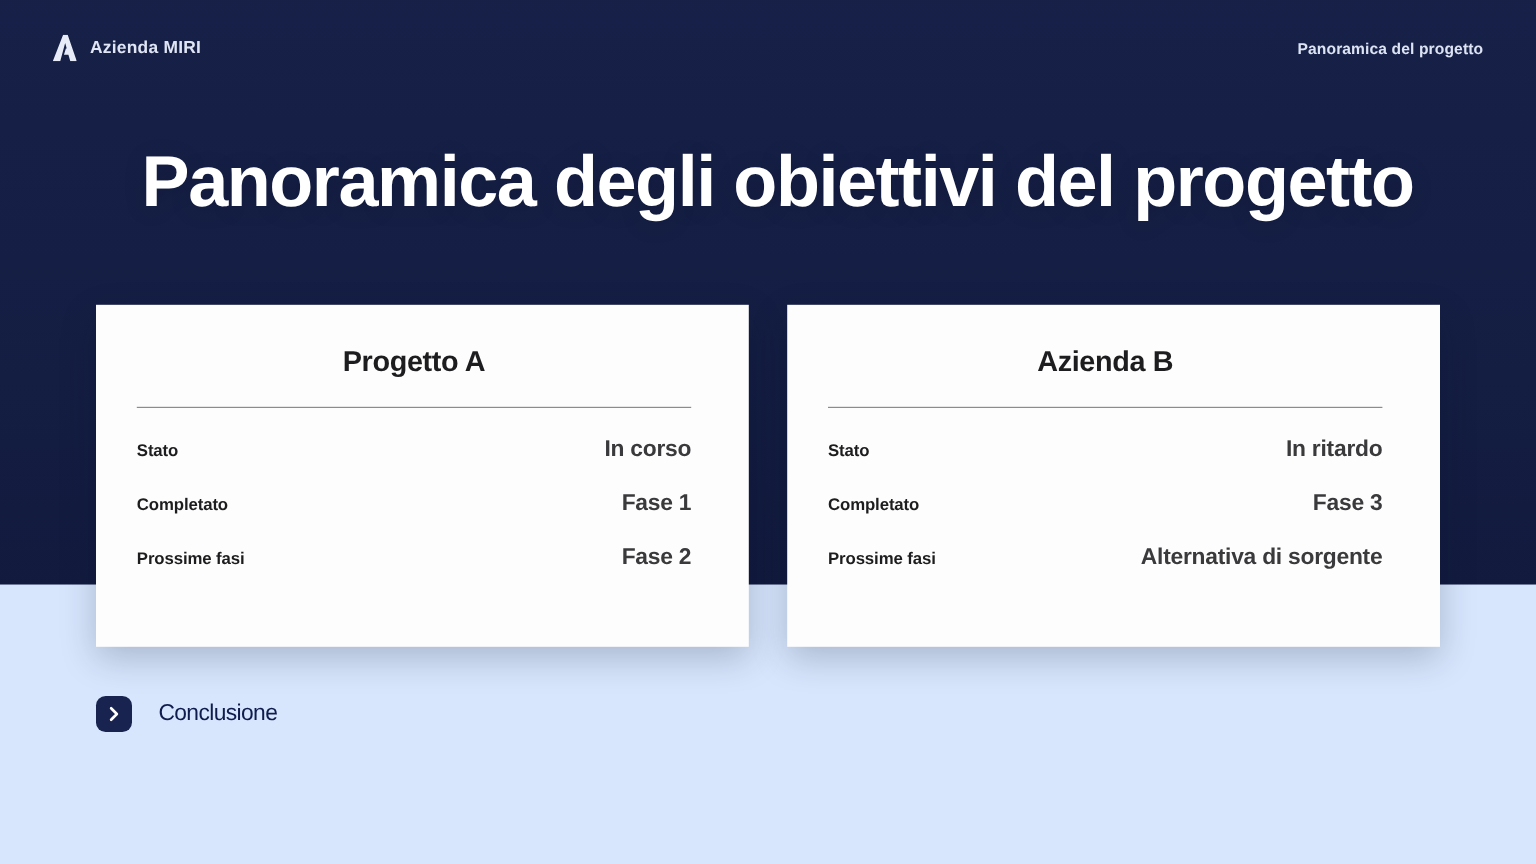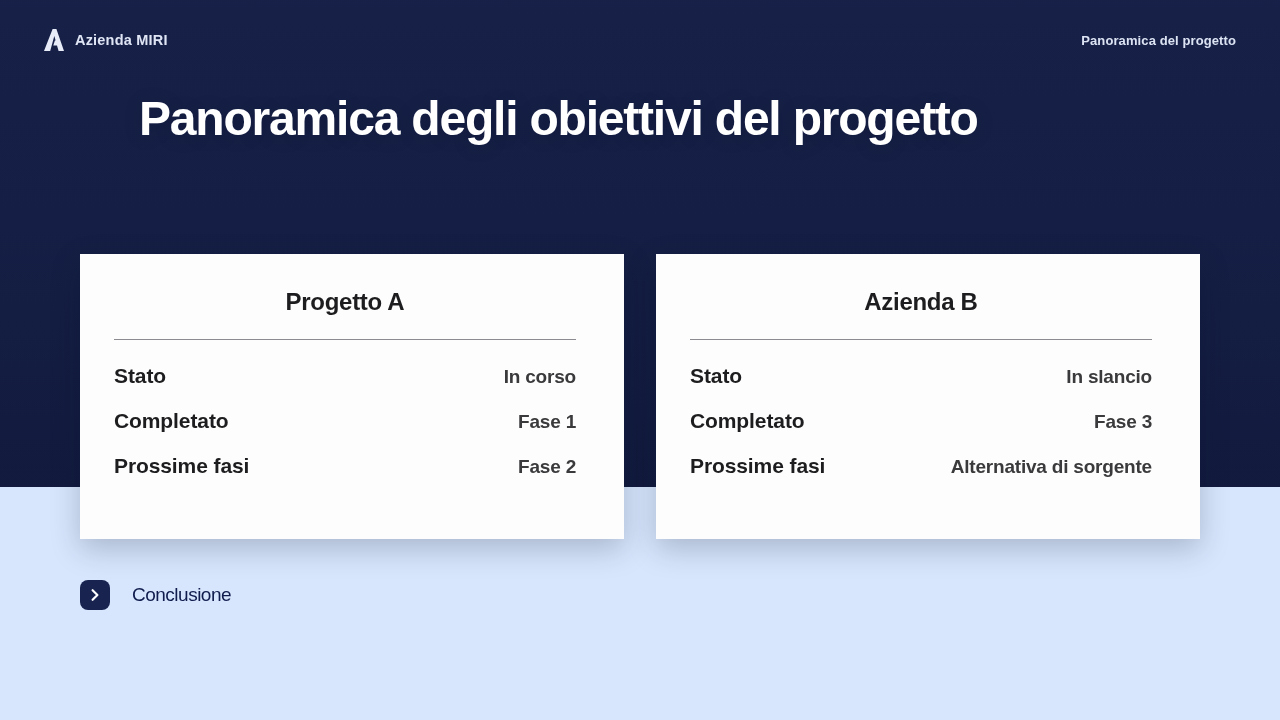--- a/index.html
+++ b/index.html
@@ -40,29 +40,28 @@
   .brand-logo { width:20px; height:22px; display:block; }
   .brand-name {
     color:#dfe5f4; font-size:14.5px; font-weight:bold; letter-spacing:0.2px;
   }
   .header-right {
     color:#dce3f3; font-size:13px; font-weight:bold; letter-spacing:0.1px;
   }
 
   
   .title {
-    position:absolute; left:118px; top:92px; width:1100px;
+    position:absolute; left:118px; top:118px; width:1100px;
     color:#ffffff;
-    font-size:48px;
+    font-size:60px;
     font-weight:bold;
     letter-spacing:-1.2px;
     line-height:1.12;
     z-index:5;
     text-shadow:0 2px 18px rgba(0,0,0,0.18);
-    margin-left:21px;
   }
 
   
   .cards {
     position:absolute; left:80px; top:254px;
     width:1120px; height:285px;
     display:flex; gap:32px; z-index:5;
   }
   .card {
     flex:1 1 0;
@@ -81,21 +80,21 @@
   }
   .card-divider {
     height:1px; background:#8b8b90; width:100%; margin-bottom:24px;
   }
   .rows { display:flex; flex-direction:column; gap:0; }
   .row {
     display:flex; align-items:baseline; justify-content:space-between;
     height:45px;
   }
   .row-label {
-    font-size:21px; font-weight:bold; color:#1d1d1f; letter-spacing:-0.1px;text-align:center;
+    font-size:14px; font-weight:bold; color:#1d1d1f; letter-spacing:-0.1px;text-align:center;
   }
   .row-value {
     font-size:19px; color:#3a3a3c; font-weight:bold; text-align:right;
     letter-spacing:-0.2px;
   }
 
   
   .conclusion {
     position:absolute; left:80px; top:580px; width:1140px;
     display:flex; align-items:center; z-index:5;
@@ -159,21 +158,21 @@
         </div>
       </div>
     </div>
 
     <div class="card">
       <div class="card-title">Azienda B</div>
       <div class="card-divider"></div>
       <div class="rows">
         <div class="row">
           <span class="row-label">Stato</span>
-          <span class="row-value">In slancio</span>
+          <span class="row-value">In ritardo</span>
         </div>
         <div class="row">
           <span class="row-label">Completato</span>
           <span class="row-value">Fase 3</span>
         </div>
         <div class="row">
           <span class="row-label">Prossime fasi</span>
           <span class="row-value">Alternativa di sorgente</span>
         </div>
       </div>

